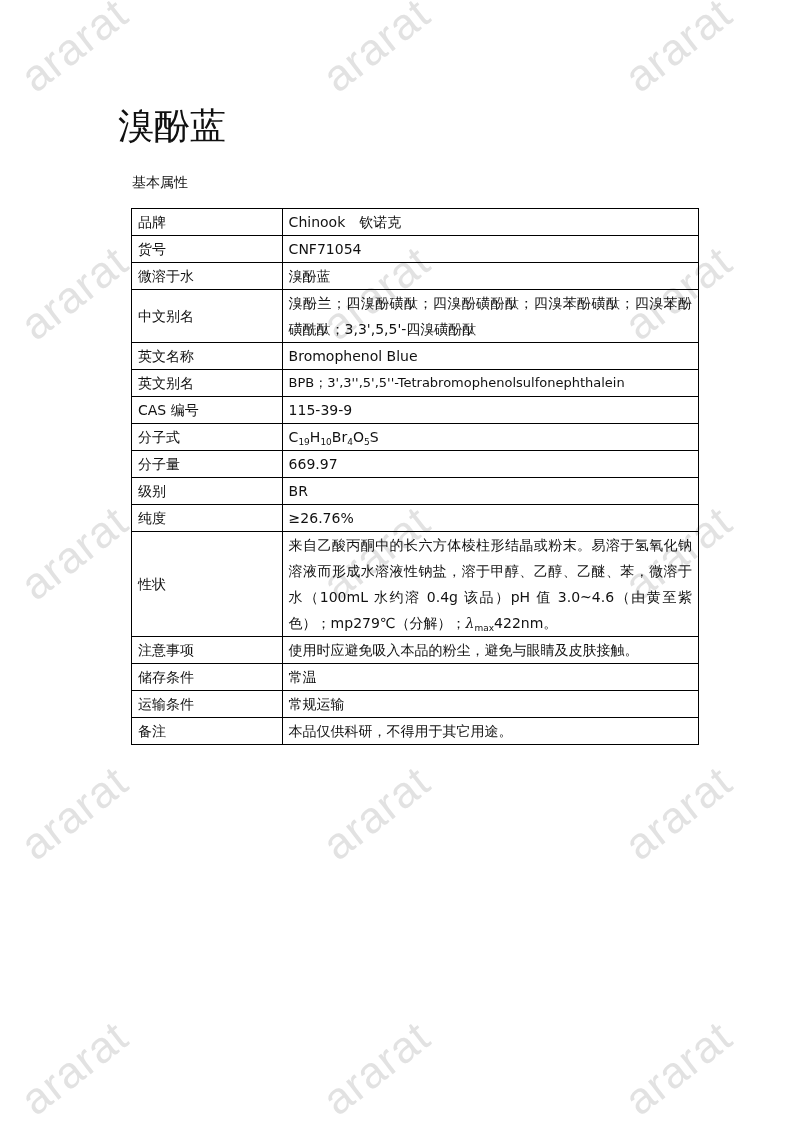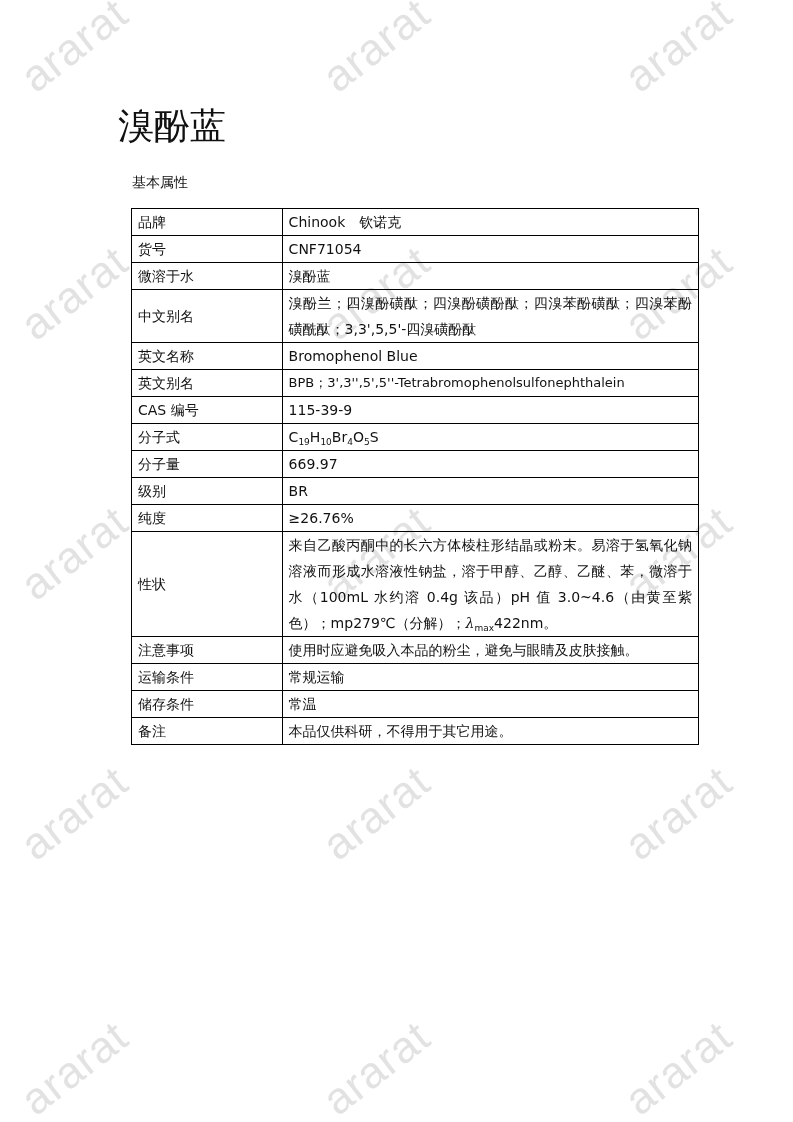--- a/index.html
+++ b/index.html
@@ -160,25 +160,25 @@
     </tr>
     <tr>
       <td class="k" style="height:99px;">性状</td>
       <td class="v multi"><span>来自乙酸丙酮中的长六方体棱柱形结晶或粉末。易溶于氢氧化钠溶液而形成水溶液性钠盐，溶于甲醇、乙醇、乙醚、苯，微溶于水（100mL 水约溶 0.4g 该品）pH 值 3.0~4.6（由黄至紫色）；mp279℃（分解）；</span><span class="lambda">λ</span><sub>max</sub><span>422nm。</span></td>
     </tr>
     <tr>
       <td class="k">注意事项</td>
       <td class="v">使用时应避免吸入本品的粉尘，避免与眼睛及皮肤接触。</td>
     </tr>
     <tr>
+      <td class="k">储存条件</td>
+      <td class="v">常温</td>
+    </tr>
+    <tr>
       <td class="k">运输条件</td>
       <td class="v">常规运输</td>
-    </tr>
-    <tr>
-      <td class="k">储存条件</td>
-      <td class="v">常温</td>
     </tr>
     <tr>
       <td class="k">备注</td>
       <td class="v">本品仅供科研，不得用于其它用途。</td>
     </tr>
   </tbody>
 </table>
 
 </body></html>

